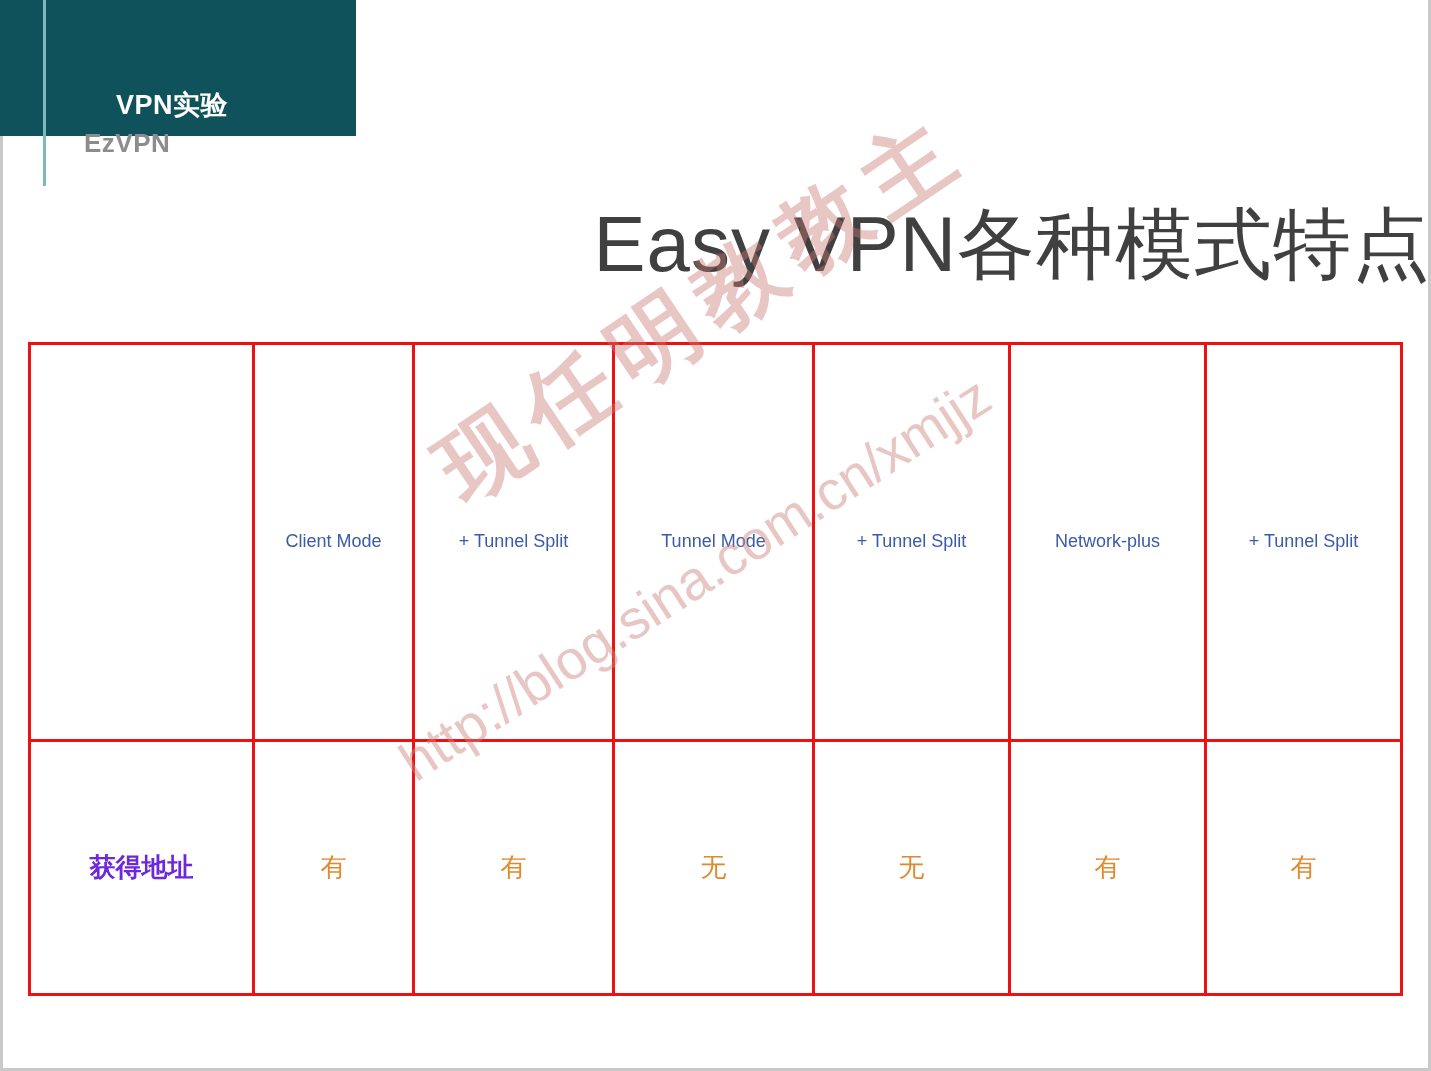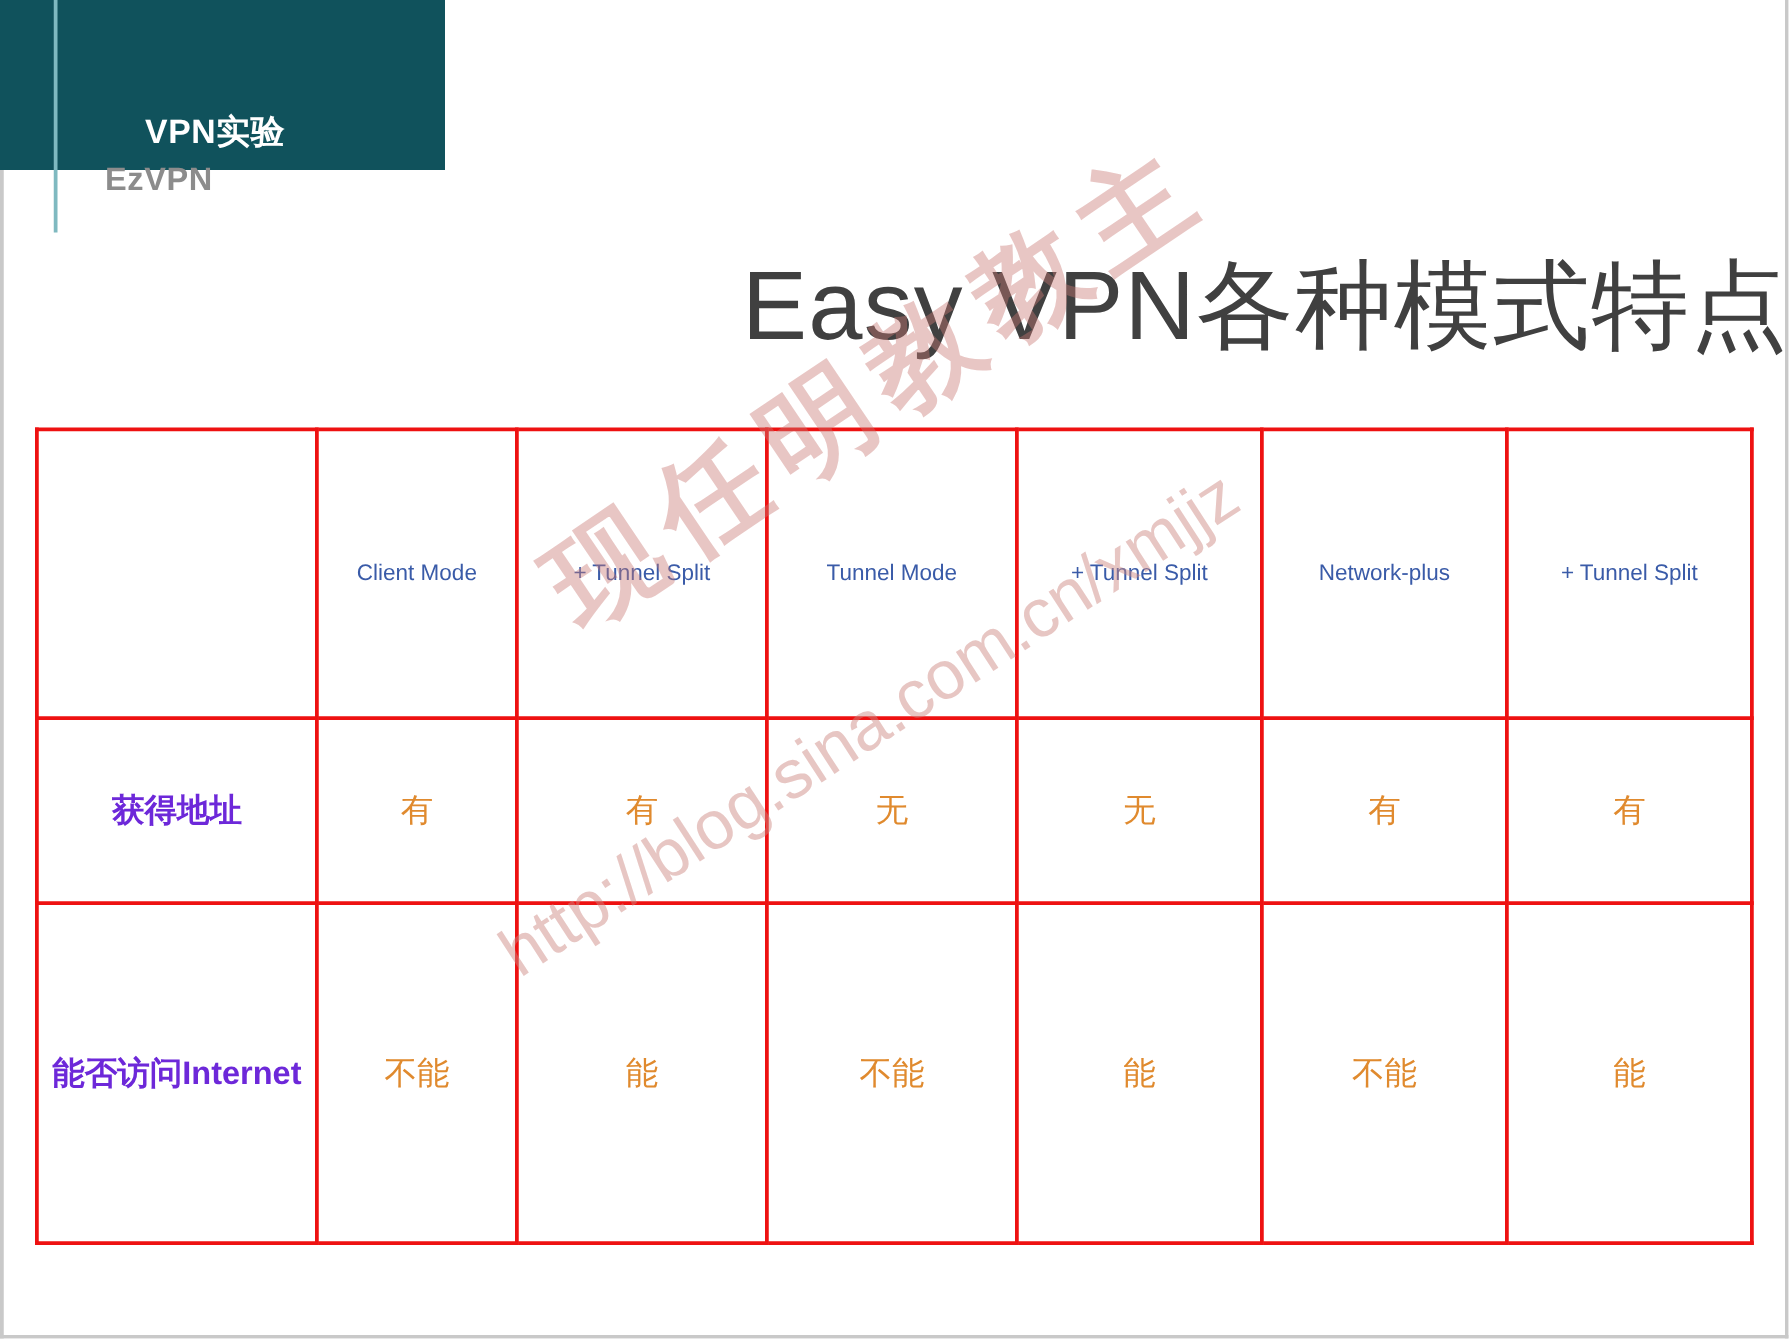--- a/index.html
+++ b/index.html
@@ -255,31 +255,20 @@
           </td>
           <td><span class="cell-val">有</span></td>
           <td><span class="cell-val">有</span></td>
           <td><span class="cell-val">无</span></td>
           <td><span class="cell-val">无</span></td>
           <td><span class="cell-val">有</span></td>
           <td><span class="cell-val">有</span></td>
         </tr>
 
 
-        <tr class="row-3">
-          <td>
-            <span class="row-label">能否访问Internet</span>
-          </td>
-          <td><span class="cell-val">不能</span></td>
-          <td><span class="cell-val">能</span></td>
-          <td><span class="cell-val">不能</span></td>
-          <td><span class="cell-val">能</span></td>
-          <td><span class="cell-val">不能</span></td>
-          <td><span class="cell-val">能</span></td>
-        </tr>
 
       </tbody>
     </table>
   </div>
 
   <div class="watermark-layer">
     <div class="wm-chars">现任明教教主</div>
     <div class="wm-url">http://blog.sina.com.cn/xmjjz</div>
   </div>
 

